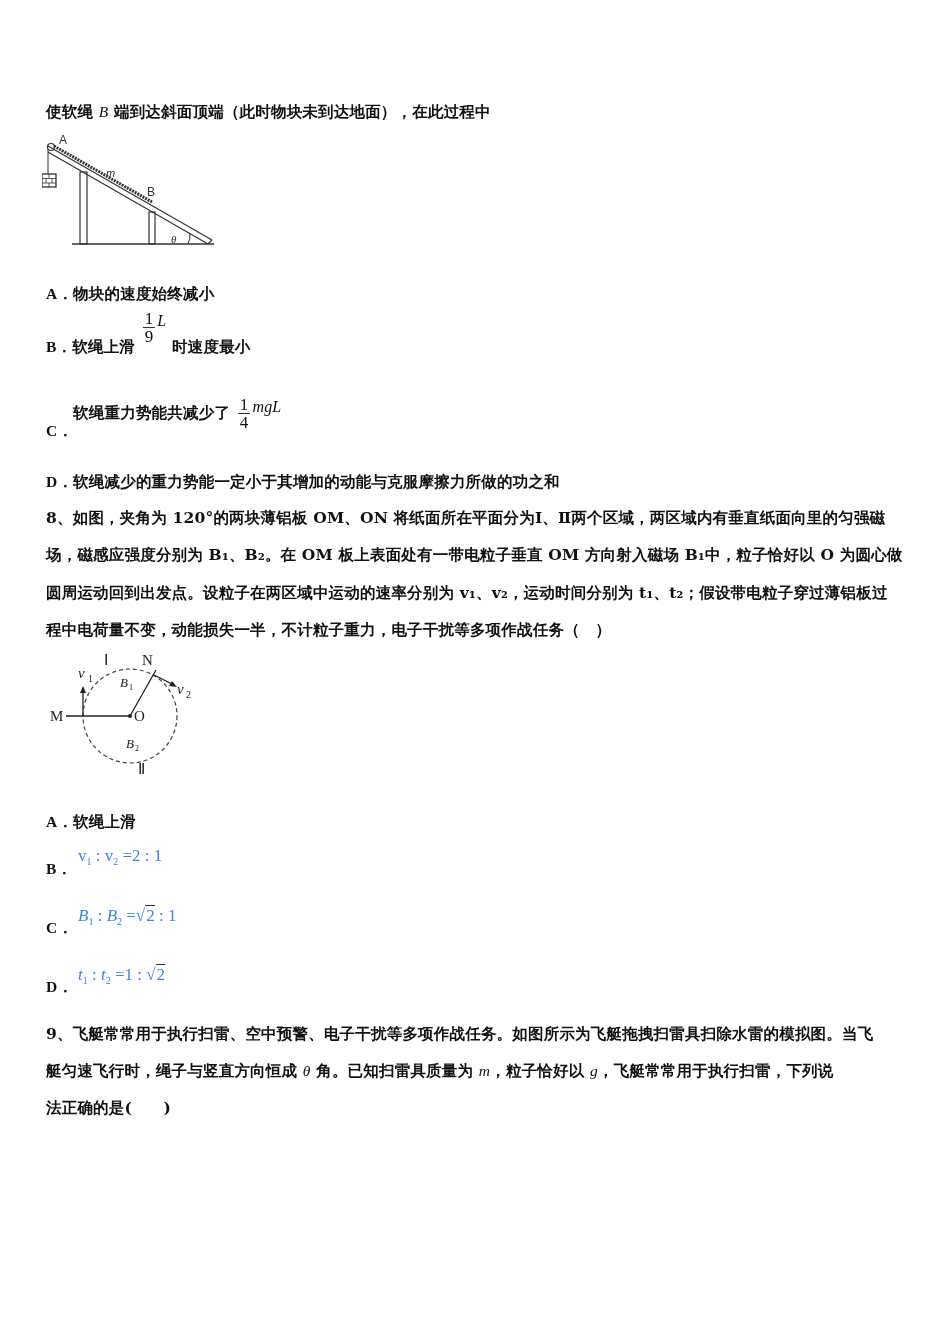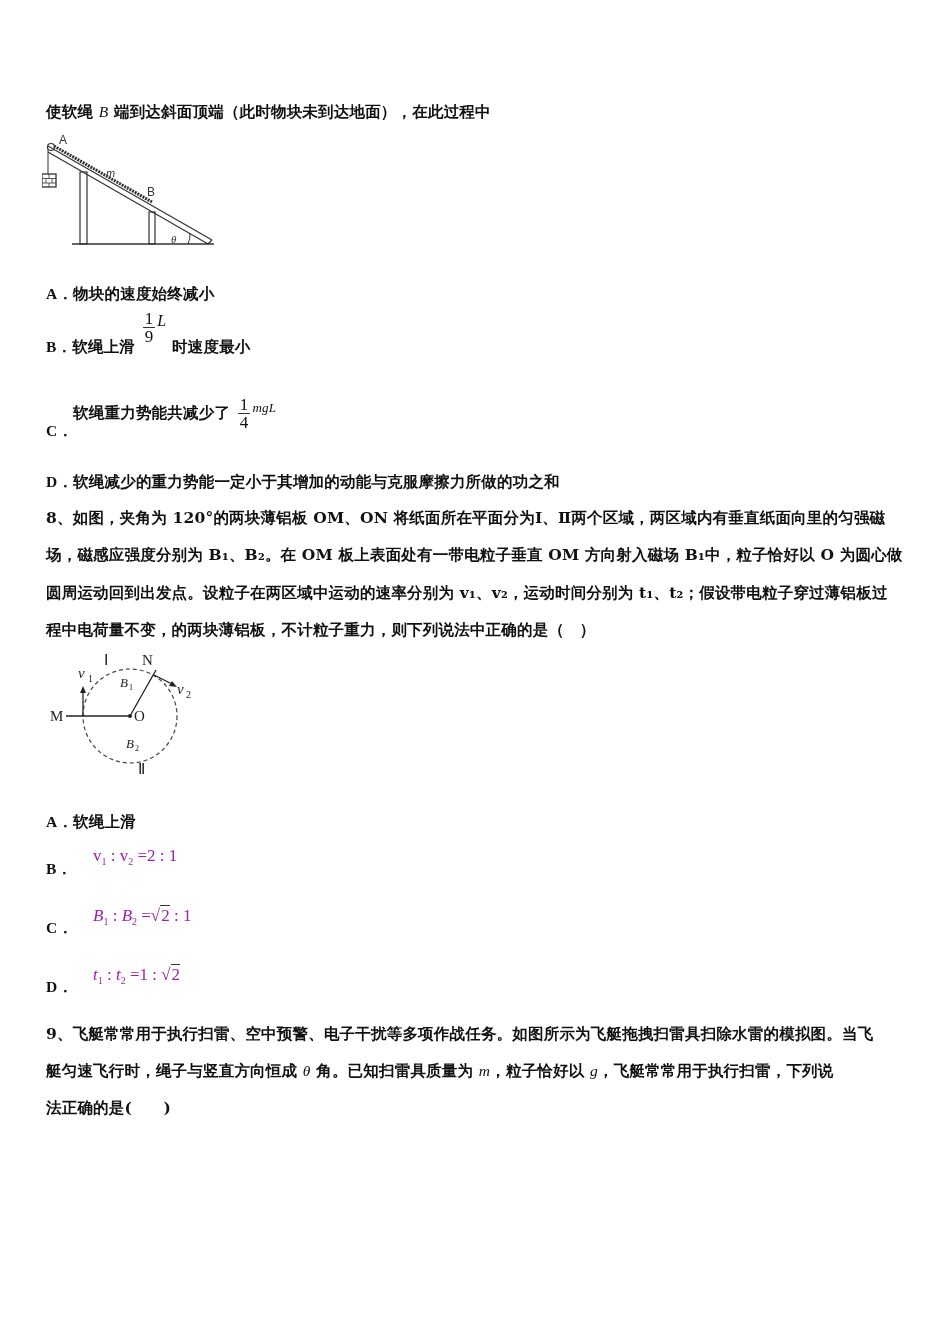--- a/index.html
+++ b/index.html
@@ -16,22 +16,22 @@
   .opt-label { font-family: "Liberation Serif", serif; font-weight: bold; }
   .math { font-family: "Liberation Serif", "DejaVu Serif", serif; font-weight: normal; font-style: italic; }
   .frac {
     display: inline-block; vertical-align: middle; text-align: center;
     font-family: "Liberation Serif", serif; font-weight: normal; font-size: 17px; line-height: 1;
     margin: 0 2px;
   }
   .frac .num { display: block; padding: 0 2px; border-bottom: 1px solid #333; }
   .frac .den { display: block; padding: 0 2px; }
   .eq {
-    position: absolute; left: 93px;
-    font-family: "Liberation Serif", serif; font-size: 17px; font-weight: normal; color: #a21caf;
+    position: absolute; left: 78px;
+    font-family: "Liberation Serif", serif; font-size: 17px; font-weight: normal; color: #3b82f6;
     white-space: nowrap;
   }
   .eq sub { font-size: 10px; }
   .sqrt { border-top: 1px solid #333; padding-left: 1px; }
   .fig { position: absolute; }
 </style>
 </head>
 <body>
 
 <div class="line" style="top:102px">
@@ -74,31 +74,31 @@
 
 <div class="line" style="top:284px">
   <span class="opt-label">A．</span><span>物块的速度始终减小</span>
 </div>
 
 <div class="line" style="top:306px">
   <span class="opt-label" style="position:relative; top:24px">B．</span><span style="position:relative; top:24px">软绳上滑 </span><span class="frac" style="position:relative; top:4px"><span class="num">1</span><span class="den">9</span></span><span class="math" style="font-size:16px; position:relative; top:-2px">L</span><span style="position:relative; top:24px"> 时速度最小</span>
 </div>
 
 <div class="line" style="top:392px">
-  <span class="opt-label" style="position:relative; top:22px">C．</span><span style="position:relative; top:4px">软绳重力势能共减少了 </span><span class="frac" style="position:relative; top:4px"><span class="num">1</span><span class="den">4</span></span><span class="math" style="font-size:13px; position:relative; top:-2px">mgL</span>
+  <span class="opt-label" style="position:relative; top:22px">C．</span><span style="position:relative; top:4px">软绳重力势能共减少了 </span><span class="frac" style="position:relative; top:4px"><span class="num">1</span><span class="den">4</span></span><span class="math" style="font-size:16px; position:relative; top:-2px">mgL</span>
 </div>
 
 <div class="line" style="top:472px">
   <span class="opt-label">D．</span><span>软绳减少的重力势能一定小于其增加的动能与克服摩擦力所做的功之和</span>
 </div>
 
 <div class="line" style="top:508px">8、如图，夹角为 120°的两块薄铝板 OM、ON 将纸面所在平面分为Ⅰ、Ⅱ两个区域，两区域内有垂直纸面向里的匀强磁</div>
 <div class="line" style="top:545px">场，磁感应强度分别为 B₁、B₂。在 OM 板上表面处有一带电粒子垂直 OM 方向射入磁场 B₁中，粒子恰好以 O 为圆心做</div>
 <div class="line" style="top:583px">圆周运动回到出发点。设粒子在两区域中运动的速率分别为 v₁、v₂，运动时间分别为 t₁、t₂；假设带电粒子穿过薄铝板过</div>
-<div class="line" style="top:620px">程中电荷量不变，的两块薄铝板，不计粒子重力，则下列说法中正确的是（　）</div>
+<div class="line" style="top:620px">程中电荷量不变，动能损失一半，不计粒子重力，电子干扰等多项作战任务（　）</div>
 
 <div class="fig" style="left:46px; top:650px; width:160px; height:130px">
   <svg width="160" height="130" viewBox="0 0 160 130">
     <circle cx="84" cy="66" r="47" fill="none" stroke="#444" stroke-width="1.2" stroke-dasharray="4,3"></circle>
 
     <line x1="20" y1="66" x2="84" y2="66" stroke="#222" stroke-width="1.5"></line>
 
     <line x1="84" y1="66" x2="110" y2="20" stroke="#222" stroke-width="1.3"></line>
     <circle cx="84" cy="66" r="2" fill="#222"></circle>
 

